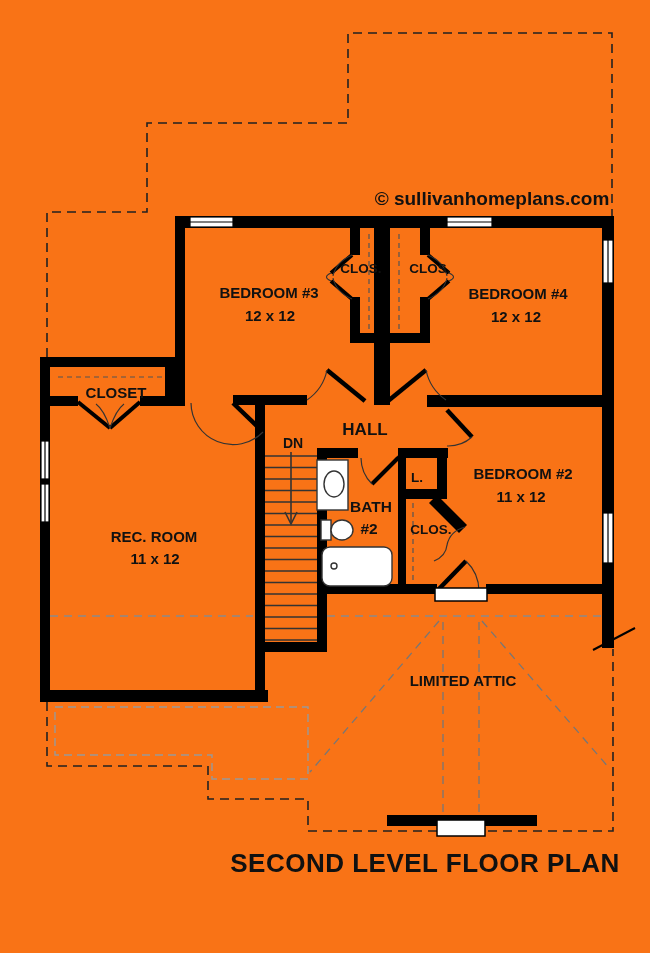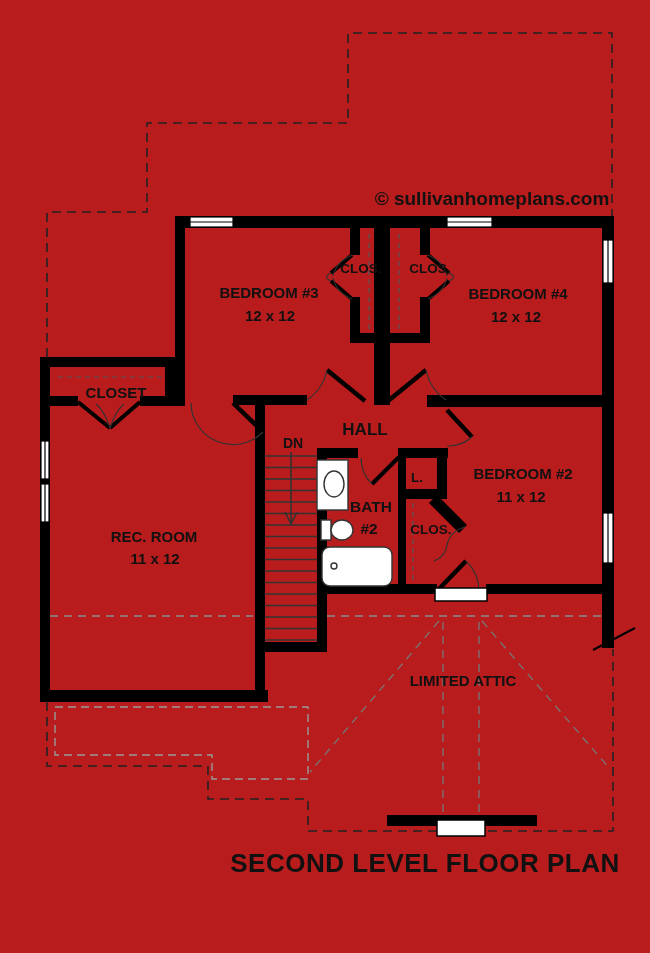--- a/index.html
+++ b/index.html
@@ -1,16 +1,16 @@
 <!DOCTYPE html>
 <html><head>
 <meta charset="utf-8">
 <style>
   html,body{margin:0;padding:0;background:#ffffff;}
-  .canvas{position:relative;width:650px;height:953px;background:#b91c1c;overflow:hidden;
+  .canvas{position:relative;width:650px;height:953px;background:#f97316;overflow:hidden;
           font-family:"Liberation Sans", sans-serif;}
   svg text{font-family:"Liberation Sans", sans-serif;font-weight:bold;fill:#111111;}
   .t15{font-size:15px;} .t14{font-size:14px;} .t13{font-size:13.5px;}
   .t17{font-size:17px;} .t19{font-size:19px;} .t27{font-size:26px;letter-spacing:.5px;}
   .t16{font-size:15.5px;}
 </style>
 </head>
 <body>
 
 <div class="canvas">

